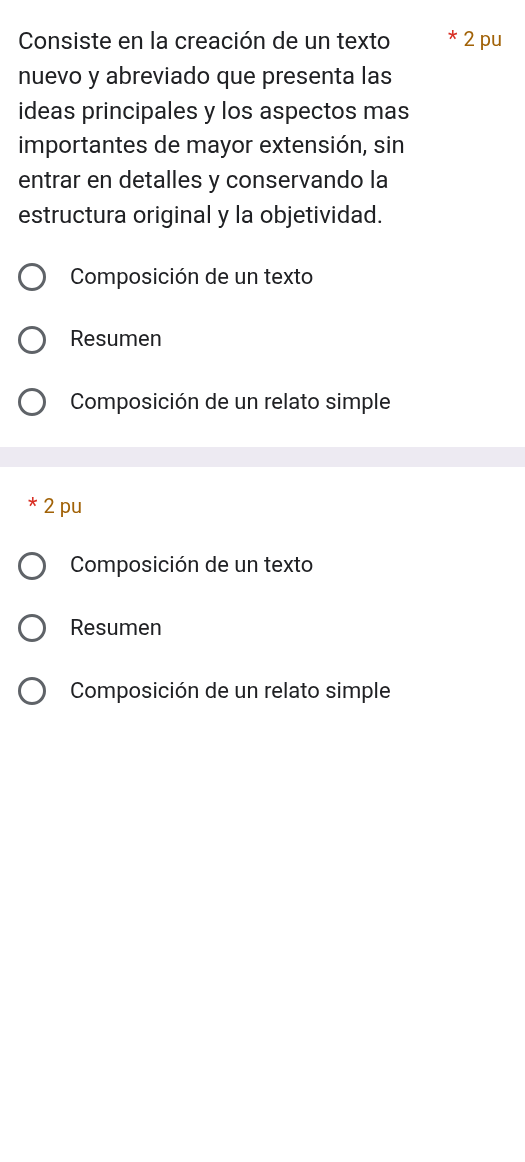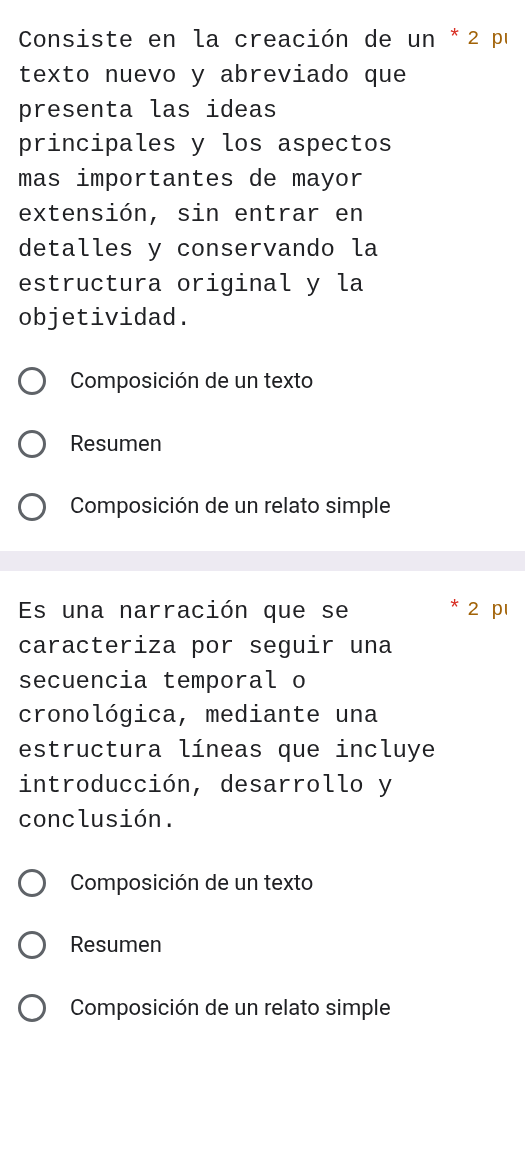--- a/index.html
+++ b/index.html
@@ -11,21 +11,20 @@
     overflow: hidden;
   }
   .question-card {
     background: #fff;
     padding: 24px 18px 30px 18px;
   }
   .question-header {
     display: flex;
     align-items: flex-start;
     margin-bottom: 30px;
-    font-family: Liberation Mono, monospace;
   }
   .question-text {
     font-size: 24px;
     line-height: 1.45;
     color: #202124;
     font-weight: 400;
     flex: 0 0 auto;
     width: 420px;
   }
   .required-asterisk {
@@ -95,21 +94,20 @@
       <div class="radio"></div>
       <div class="option-label">Composición de un relato simple</div>
     </div>
   </div>
 </div>
 
 <div class="divider"></div>
 
 <div class="question-card">
   <div class="question-header">
-    <div class="question-text">Es una narración que se caracteriza por seguir una secuencia temporal o cronológica, mediante una estructura líneas que incluye introducción, desarrollo y conclusión.</div>
     <div class="required-asterisk">*</div>
     <div class="points">2 pu</div>
   </div>
   <div class="options">
     <div class="option">
       <div class="radio"></div>
       <div class="option-label">Composición de un texto</div>
     </div>
     <div class="option">
       <div class="radio"></div>

